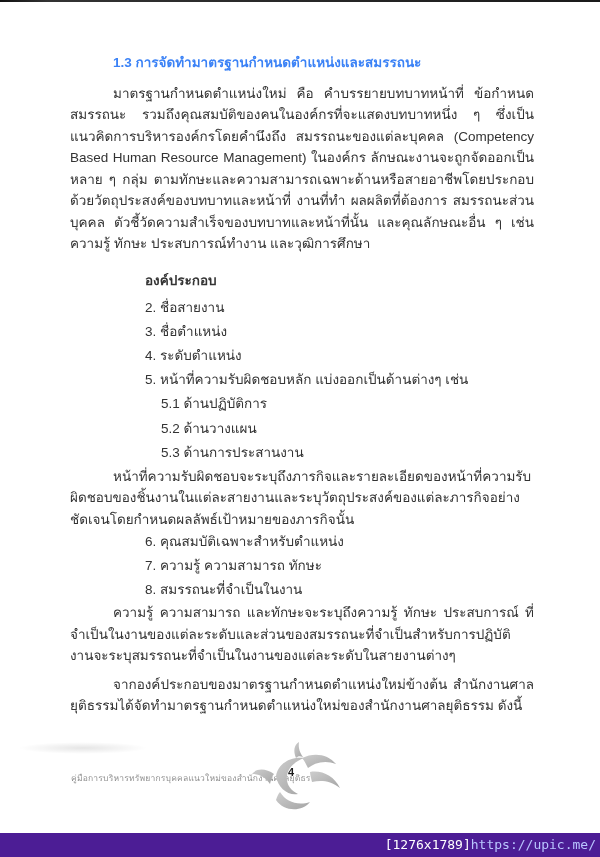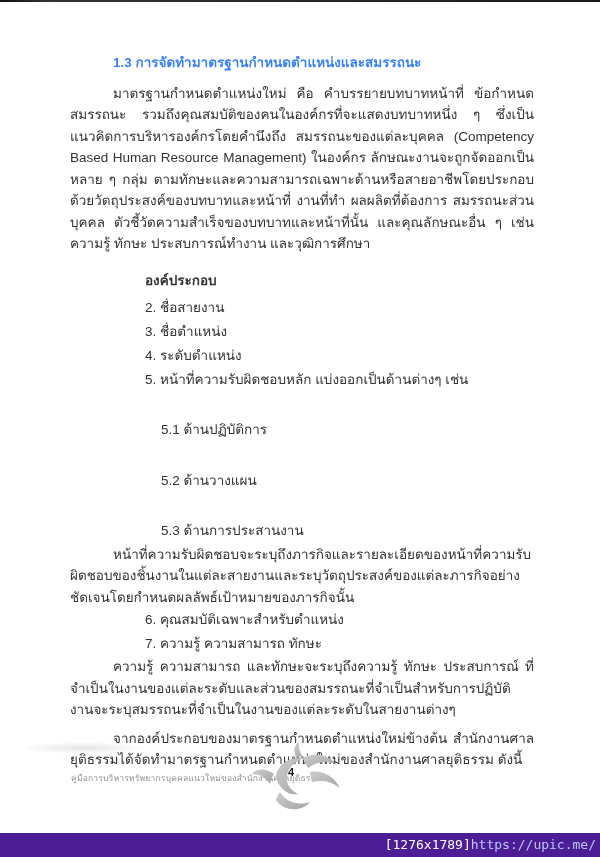--- a/index.html
+++ b/index.html
@@ -16,21 +16,21 @@
   .content {
     position:absolute; left:70px; right:66px; top:52px;
     font-size:13.5px; line-height:21.5px; text-align:justify;
   }
   .heading { margin:0 0 9px 43px; font-size:13.5px; font-weight:bold; color:#3b82f6; text-align:left; }
   .para { margin:0; text-indent:43px; }
   .list-header { font-weight:bold; margin:15px 0 5px 75px; text-align:left; }
   ul.list { list-style:none; margin:0; padding:0 0 0 75px; text-align:left; }
   ul.list li { line-height:24px; }
   ul.sublist { list-style:none; margin:0; padding:0 0 0 91px; text-align:left; }
-  ul.sublist li { line-height:24.5px;margin-top:26px; }
+  ul.sublist li { line-height:24.5px; }
   .para-gap { margin-top:7px; }
   .footer { position:absolute; top:763px; left:0; width:100%; height:72px; }
   .footer-title {
     position:absolute; left:71px; top:8px;
     font-size:8.5px; color:#8d8d8d; letter-spacing:0.2px;
   }
   .flourish { position:absolute; left:252px; top:-21px; width:92px; height:72px; }
   .flourish svg { display:block; }
   .page-num {
     position:absolute; left:33px; top:24px; width:12px; text-align:center;
@@ -74,20 +74,21 @@
       <li>5.1 ด้านปฏิบัติการ</li>
       <li>5.2 ด้านวางแผน</li>
       <li>5.3 ด้านการประสานงาน</li>
     </ul>
 
     <p class="para">หน้าที่ความรับผิดชอบจะระบุถึงภารกิจและรายละเอียดของหน้าที่ความรับผิดชอบของชิ้นงานในแต่ละสายงานและระบุวัตถุประสงค์ของแต่ละภารกิจอย่างชัดเจนโดยกำหนดผลลัพธ์เป้าหมายของภารกิจนั้น</p>
 
     <ul class="list">
       <li>6. คุณสมบัติเฉพาะสำหรับตำแหน่ง</li>
       <li>7. ความรู้ ความสามารถ ทักษะ</li>
+      <li>8. สมรรถนะที่จำเป็นในงาน</li>
     </ul>
 
     <p class="para">ความรู้ ความสามารถ และทักษะจะระบุถึงความรู้ ทักษะ ประสบการณ์ ที่จำเป็นในงานของแต่ละระดับและส่วนของสมรรถนะที่จำเป็นสำหรับการปฏิบัติงานจะระบุสมรรถนะที่จำเป็นในงานของแต่ละระดับในสายงานต่างๆ</p>
 
     <p class="para para-gap">จากองค์ประกอบของมาตรฐานกำหนดตำแหน่งใหม่ข้างต้น สำนักงานศาลยุติธรรมได้จัดทำมาตรฐานกำหนดตำแหน่งใหม่ของสำนักงานศาลยุติธรรม ดังนี้</p>
   </div>
 
   <div class="scan-smudge"></div>
 
   <div class="footer">

